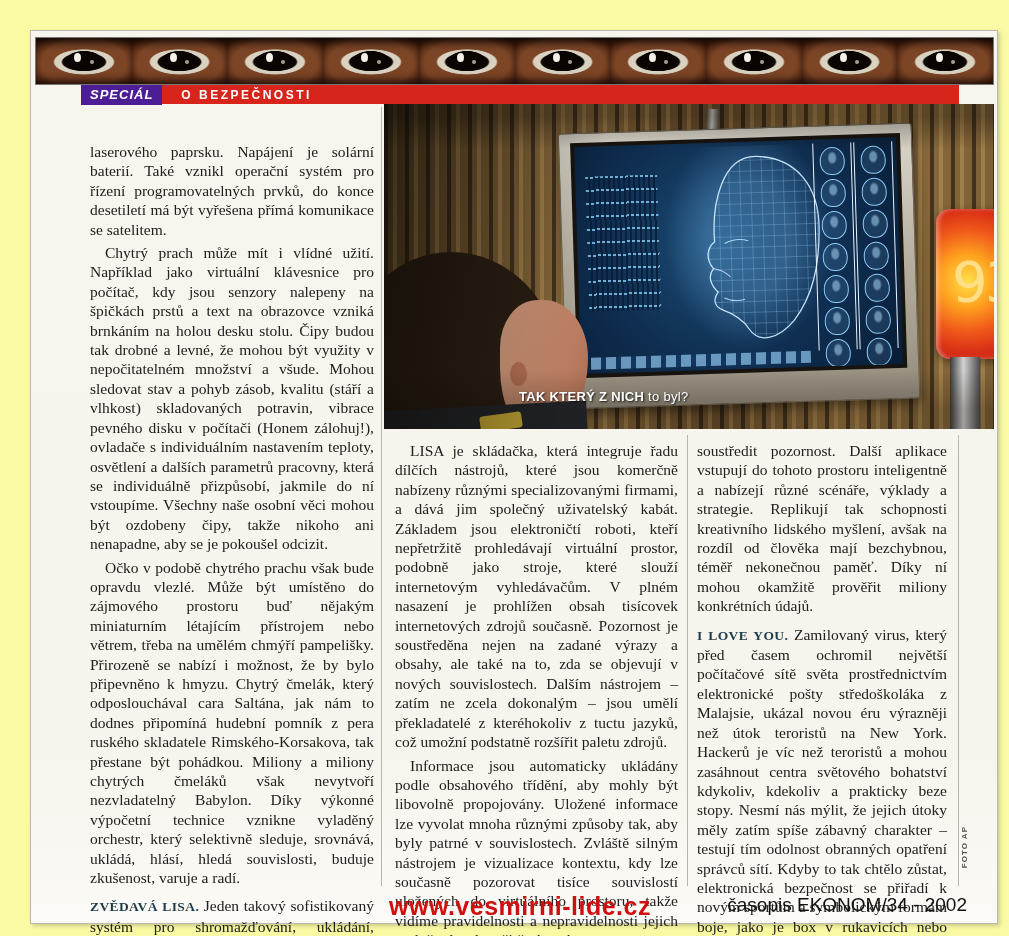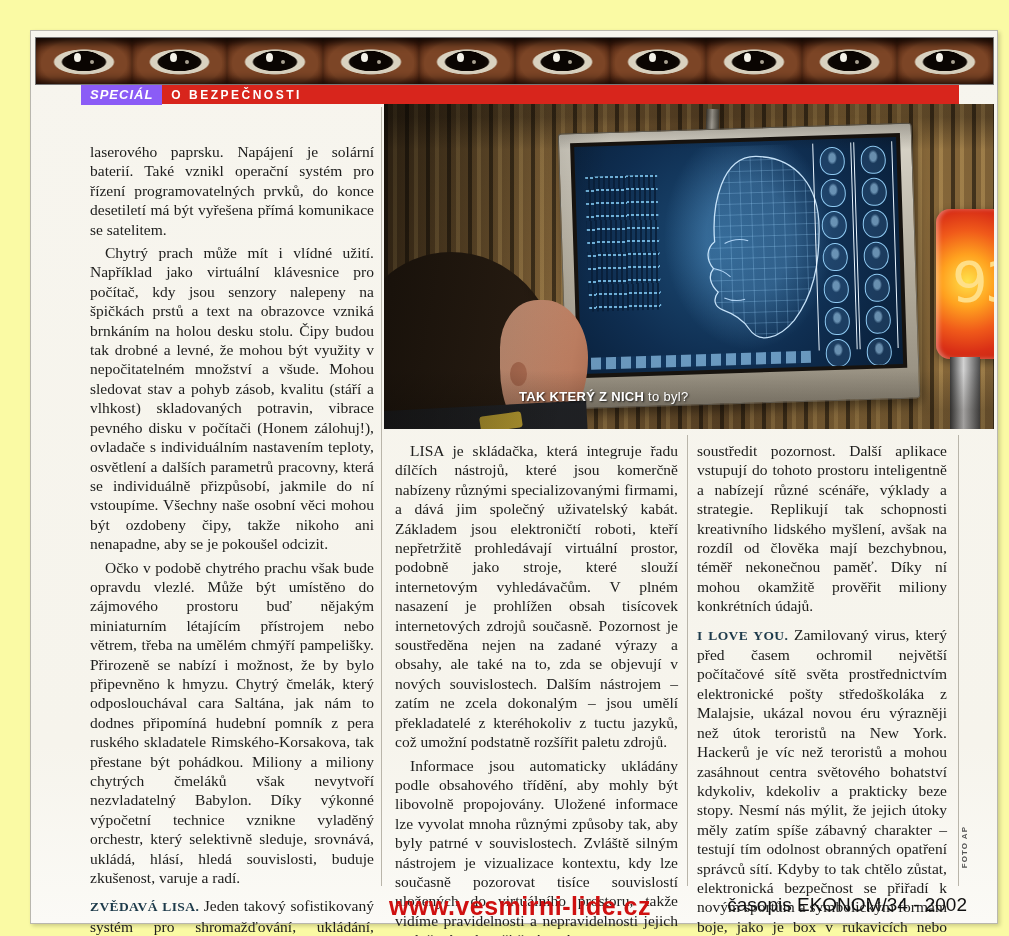--- a/index.html
+++ b/index.html
@@ -35,27 +35,27 @@
   .eye::before{
     content:"";position:absolute;left:56%;top:48%;width:4px;height:4px;
     background:#cfc8b5;border-radius:50%;opacity:.8;
   }
   
   .header-bar{
     position:absolute;left:50px;top:54px;width:878px;height:19px;
     background:#d8251c;display:flex;align-items:center;
   }
   .special-box{
-    background:#8b5cf6;color:#fff;
+    background:#4c1d95;color:#fff;
     font-family:"Liberation Sans",sans-serif;font-weight:bold;font-size:13px;
     padding:2px 9px 3px 9px;letter-spacing:1px;font-style:italic;text-align:center;
   }
   .topic-label{
     color:#fff;font-family:"Liberation Sans",sans-serif;font-weight:bold;
-    font-size:12px;letter-spacing:2.5px;padding-left:9px;
+    font-size:12px;letter-spacing:2.5px;padding-left:19px;
   }
   
   .txtcol{
     position:absolute;color:#20201f;font-size:15.5px;line-height:19.4px;
     text-align:justify;
   }
   .txtcol p{margin:4px;}
   .txtcol p.indent{text-indent:15px;}
   .txtcol p.section{margin-top:9px;}
   .lead{

